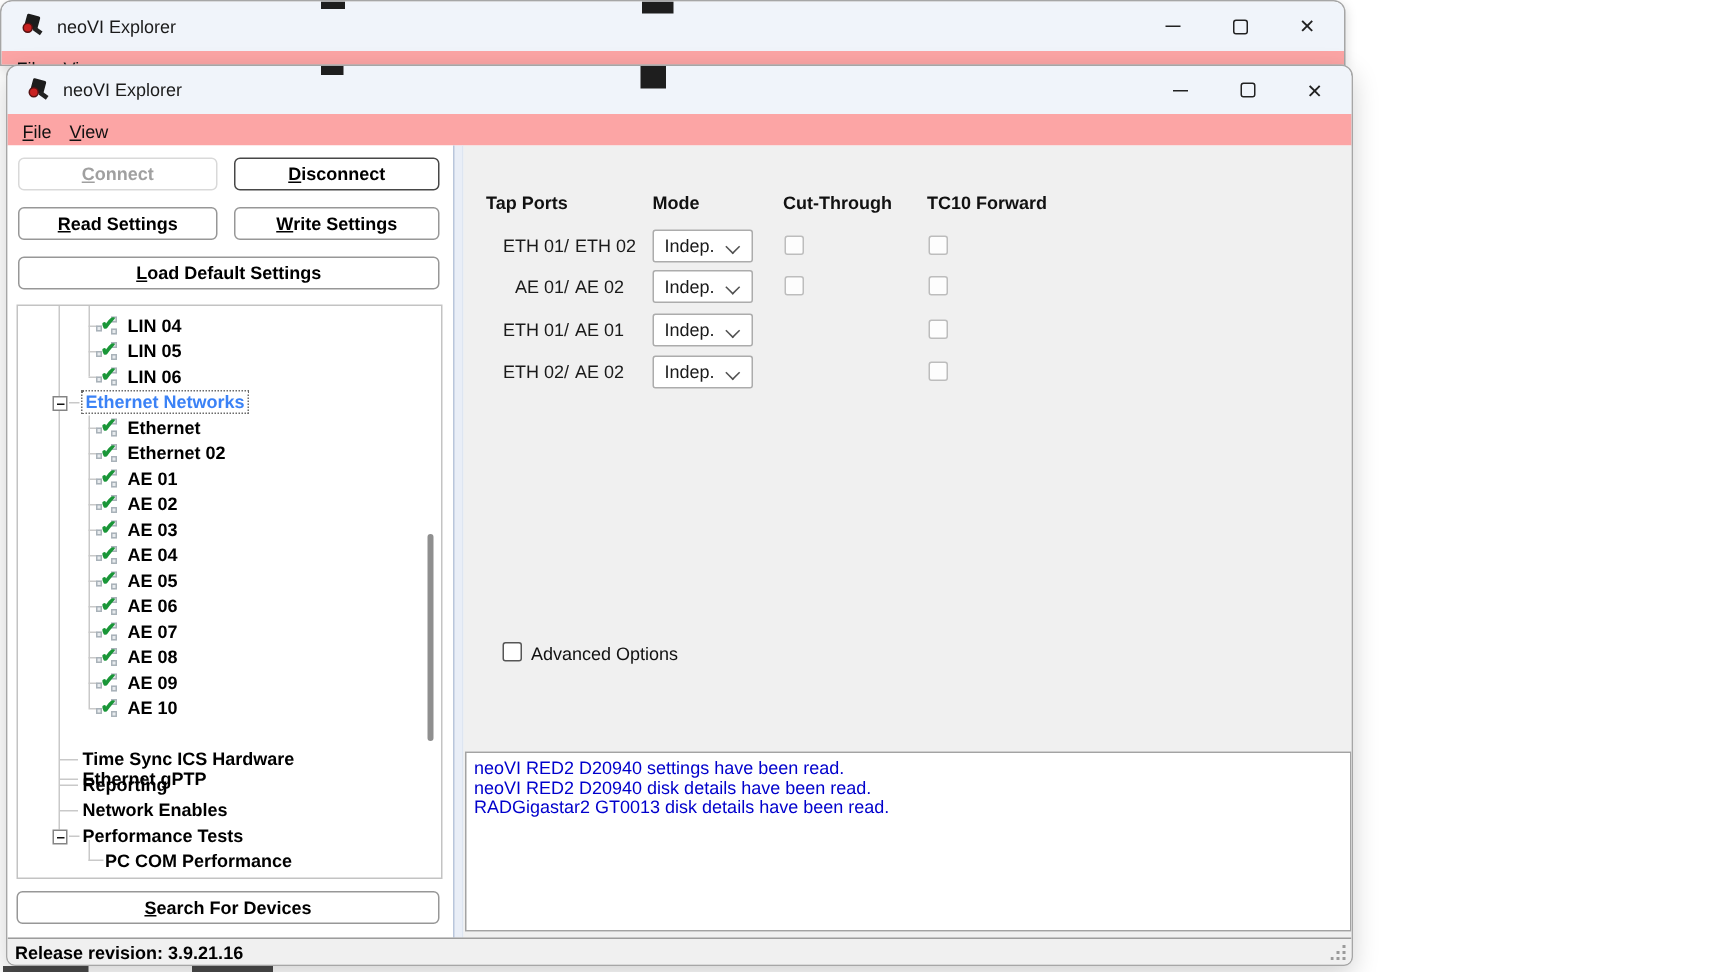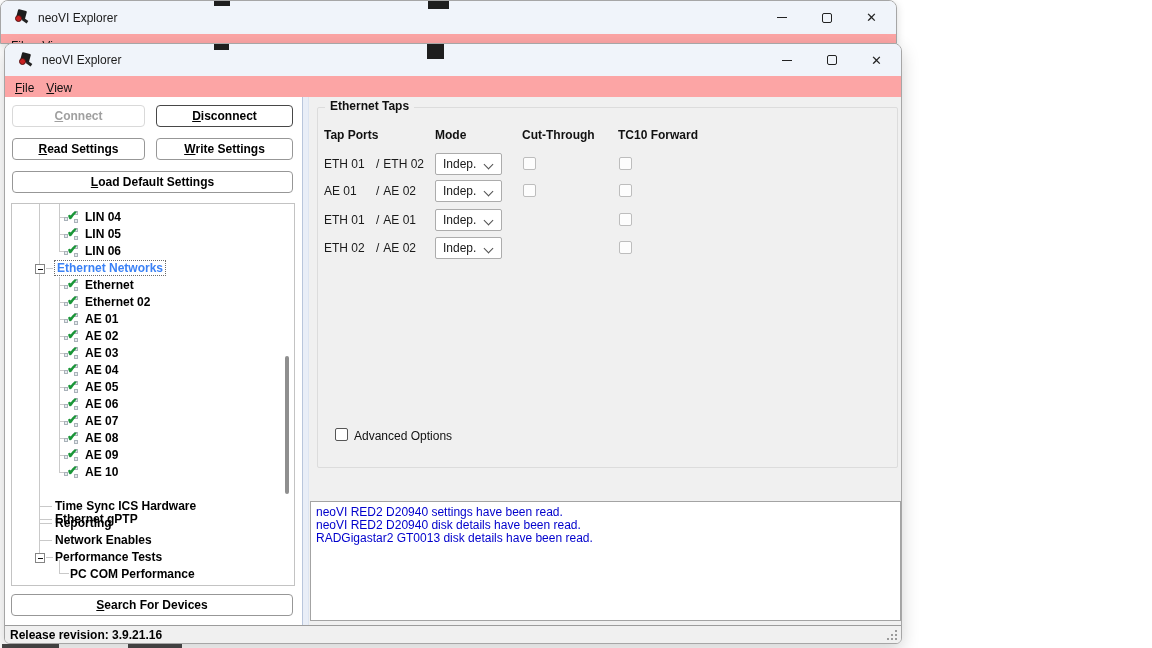--- a/index.html
+++ b/index.html
@@ -61,21 +61,21 @@
   .tlabel { position:absolute; top:1px; font-weight:bold; font-size:12px; white-space:nowrap; }
   .tlabel.selected { color:#3b82f6; outline:1px dotted #6b6b6b; padding:0 2px; }
   .tree-scroll { position:absolute; right:5px; width:4px; background:#8f8f8f; border-radius:2px; }
 
   
   .groupbox { position:absolute; left:8px; top:10px; width:581px; height:361px; border:1px solid #dcdcdc; border-radius:2px; }
   .group-title { position:absolute; left:7px; top:-9px; background:#f0f0f0; padding:0 5px; font-weight:bold; font-size:12px; color:#111; }
   .col-hdr { position:absolute; top:31px; font-weight:bold; font-size:12px; color:#111; white-space:nowrap; }
   .tap-row { position:absolute; left:15px; height:22px; width:560px; }
   .tap-label { position:absolute; left:0; top:4px; display:flex; font-size:12px; color:#1a1a1a; white-space:nowrap; }
-  .tap-label .p1 { width:52px; }
+  .tap-label .p1 { width:52px;text-align:right; }
   .tap-label .sep { margin-right:4px; }
   .dropdown { position:absolute; left:111px; top:0; width:67px; height:22px; background:#fff; border:1px solid #acacac; border-radius:2px; }
   .dropdown .val { position:absolute; left:7px; top:3px; font-size:12px; color:#1a1a1a; }
   .chev { position:absolute; right:9px; top:7px; width:7px; height:7px; border-left:1px solid #505050; border-bottom:1px solid #505050; transform:rotate(-45deg); }
   .cb { position:absolute; top:4px; width:13px; height:13px; background:#fdfdfd; border:1px solid #bdbdbd; border-radius:2px; }
   .cb.enabled { border-color:#565656; background:#fff; }
   .adv-wrap { position:absolute; left:26px; top:331px; height:16px; }
   .adv-wrap .cb { left:0; top:0; }
   .adv-label { position:absolute; left:19px; top:1px; font-size:12px; color:#111; white-space:nowrap; }
 
@@ -357,23 +357,20 @@
             </div>
           <div class="tree-scroll" style="top:152px; height:138px;"></div>
         </div>
 
         <div class="btn" id="btn-search" style="left:6px; top:497px; width:282px;"><u>S</u>earch For Devices</div>
       </div>
 
       <div class="splitter"></div>
 
       <div class="right-panel">
-        <div class="groupbox">
-          <span class="group-title">Ethernet Taps</span>
-        </div>
 
         <span class="col-hdr" style="left:15px;">Tap Ports</span>
         <span class="col-hdr" style="left:126px;">Mode</span>
         <span class="col-hdr" style="left:213px;">Cut-Through</span>
         <span class="col-hdr" style="left:309px;">TC10 Forward</span>
 
         <div id="taps-rows">
             <div class="tap-row" style="top: 56px;">
               <span class="tap-label">
                 <span class="p1">ETH 01</span>

